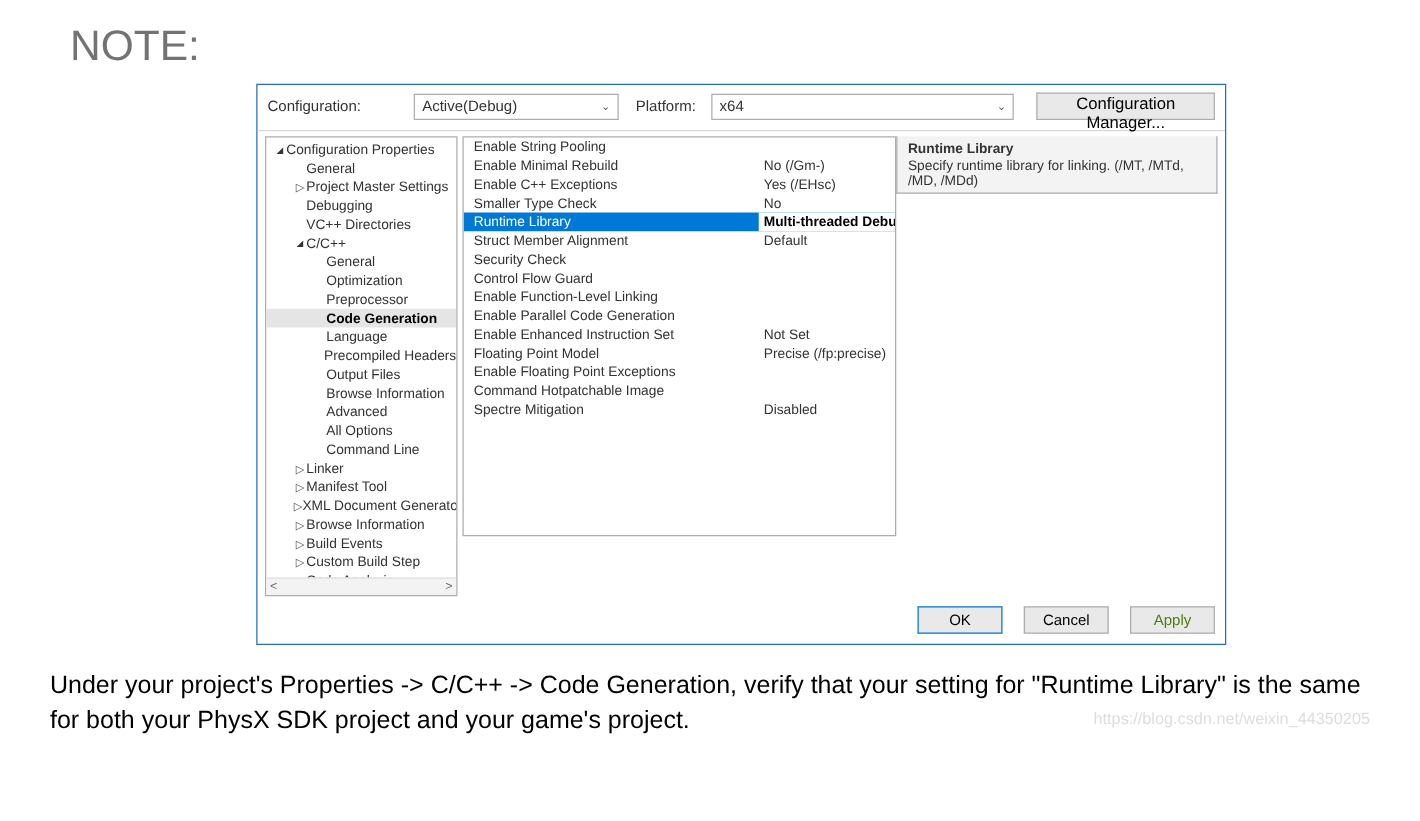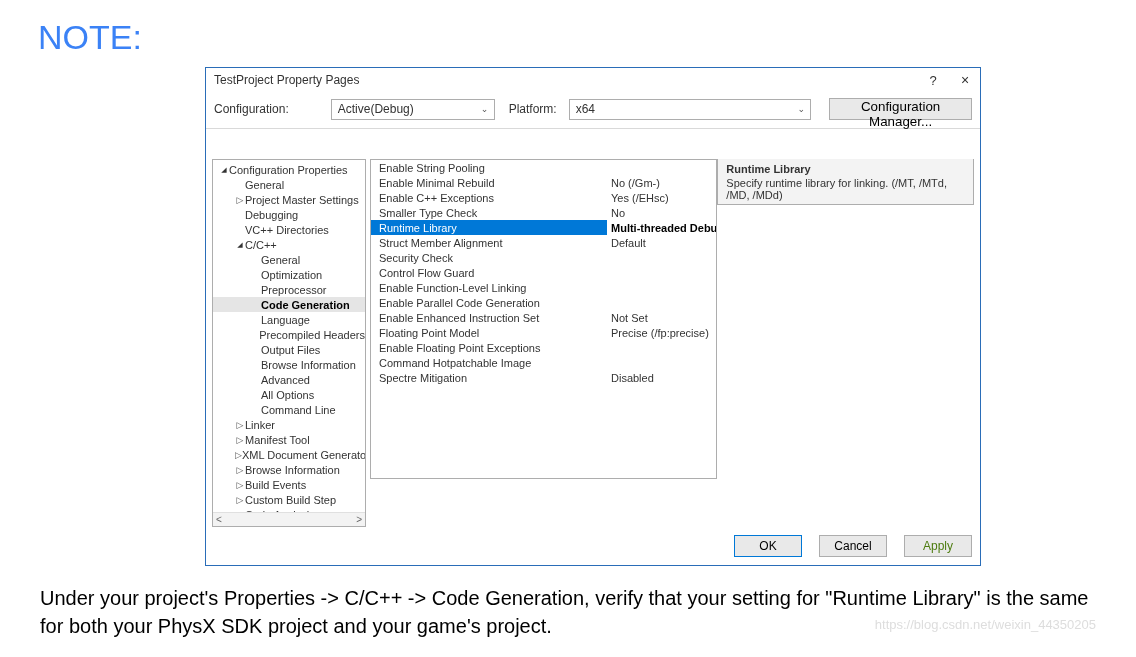--- a/index.html
+++ b/index.html
@@ -7,22 +7,22 @@
     font-family: "Segoe UI", Arial, sans-serif;
     background: #fff;
     font-size: 12px;
     color: #333;
     width: 1136px;
     position: relative;
   }
   .note-heading {
     font-size: 34px;
     font-weight: 400;
-    margin: 18px 0 10px 38px;
-    color: #3b82f6;
+    margin: 18px 0 10px 56px;
+    color: #737373;
   }
   .dialog {
     width: 776px;
     margin: 0 0 18px 205px;
     border: 1px solid #2a6db8;
     background: #fff;
   }
   .titlebar {
     display: flex;
     align-items: center;
@@ -63,21 +63,20 @@
     border: 1px solid #adadad;
     background: #e9e9e9;
     height: 22px;
     padding: 0 8px;
     cursor: pointer;
     margin-left: 6px;
   }
   .main-area {
     display: flex;
     padding: 4px 6px 0 6px;
-    margin-top: 26px;
   }
   .tree-panel {
     width: 154px;
     border: 1px solid #adadad;
     height: 368px;
     overflow: hidden;
     padding-top: 2px;
     background: #fff;
     position: relative;
   }
@@ -210,27 +209,20 @@
     color: #ddd;
   }
 </style>
 </head>
 <body>
 
 <div class="note-heading">NOTE:</div>
 
 <div class="dialog">
 
-  <div class="titlebar">
-    <span>TestProject Property Pages</span>
-    <div class="titlebar-right">
-      <span class="titlebar-btn help-q">?</span>
-      <span class="titlebar-btn close-x">×</span>
-    </div>
-  </div>
 
   <div class="config-row">
     <span class="config-label">Configuration:</span>
     <div class="dropdown dd-config">
       <span>Active(Debug)</span>
       <span class="chev">⌄</span>
     </div>
     <span class="config-label" style="margin-left:8px">Platform:</span>
     <div class="dropdown dd-platform">
       <span>x64</span>

